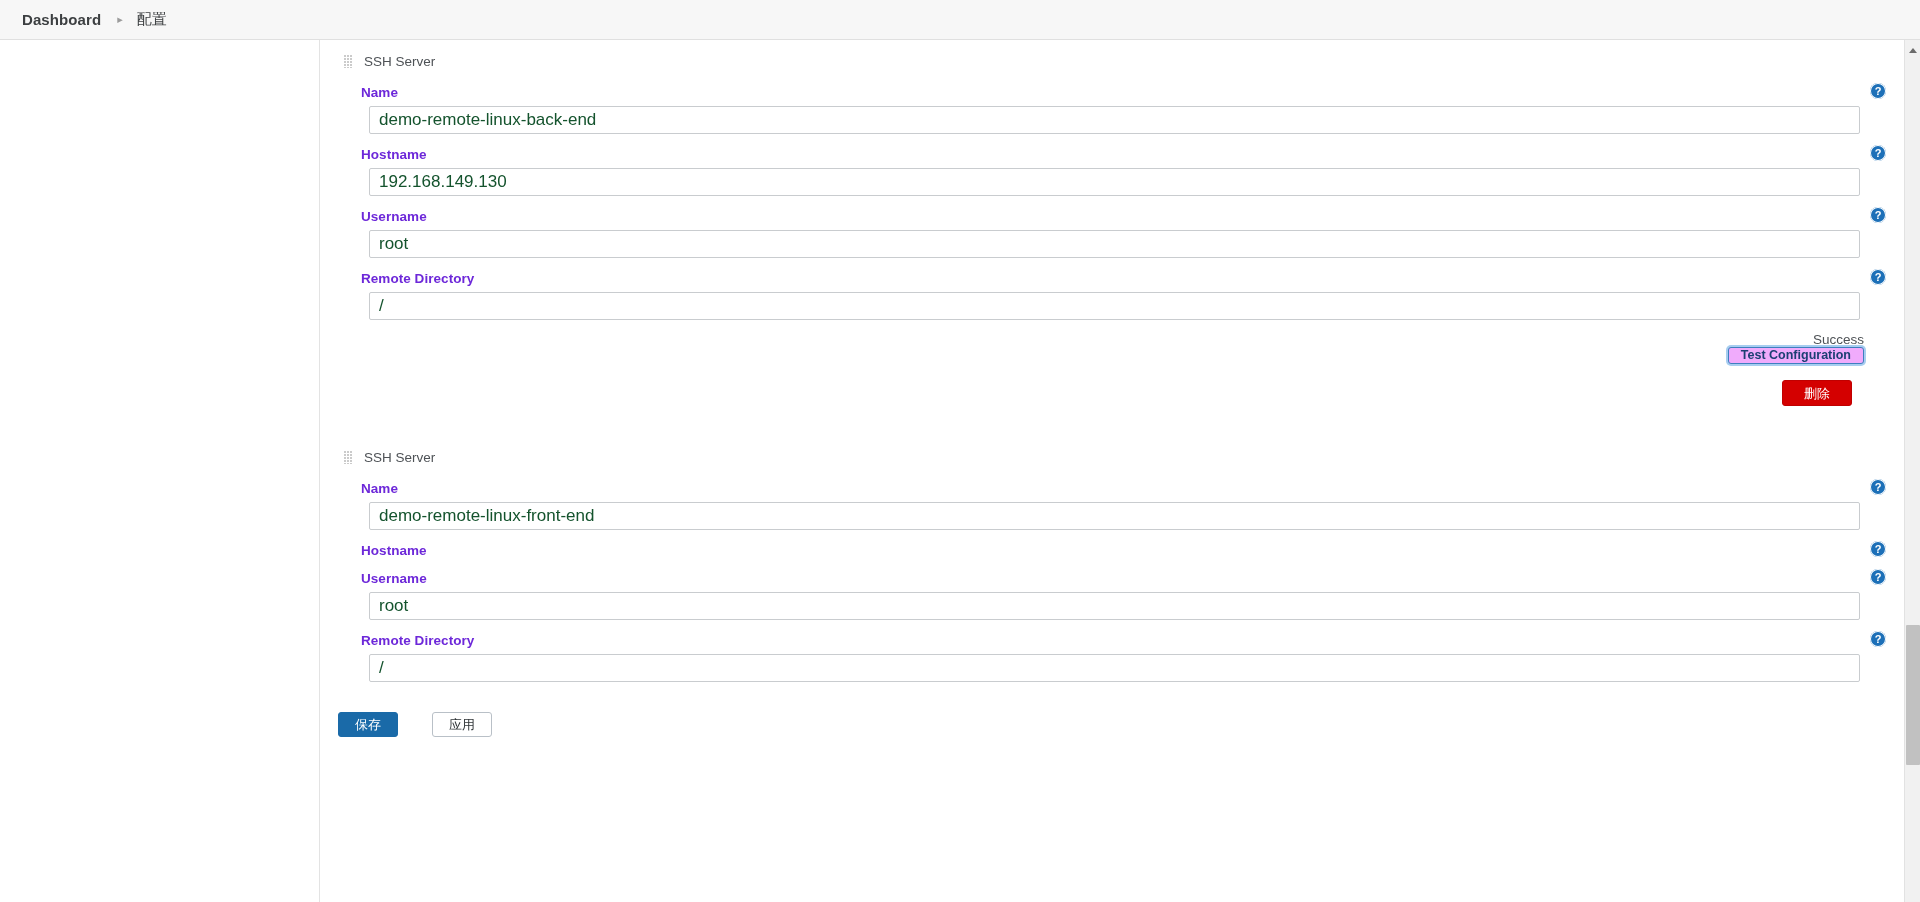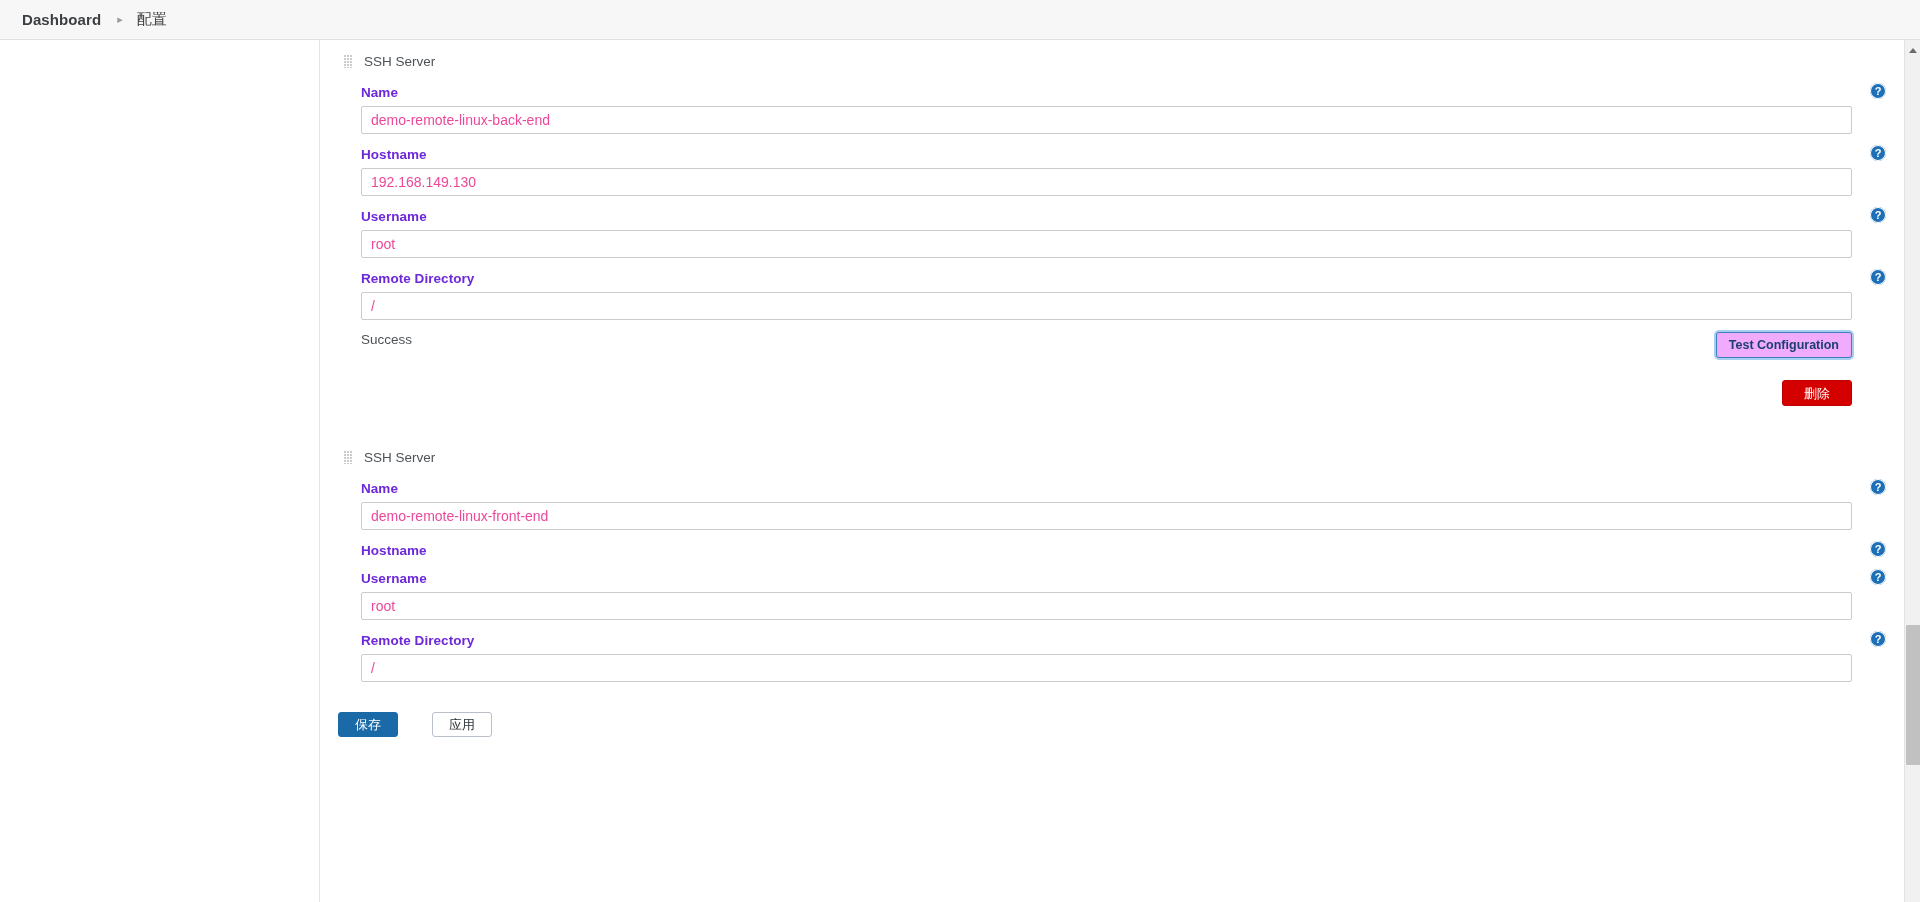--- a/index.html
+++ b/index.html
@@ -109,26 +109,27 @@
     display: block;
     margin-bottom: 6px;
     letter-spacing: .05px;
   }
   .field-input {
     display: block;
     width: 100%;
     height: 28px;
     padding: 0 9px;
     font-family: "Liberation Sans", sans-serif;
-    font-size: 14px;
-    color: #ec4899;
+    font-size: 17px;
+    color: #14532d;
     background: #ffffff;
     border: 1px solid #c9cccf;
     border-radius: 2px;
     outline: none;
+    margin-left: 8px;
   }
   .field-input::placeholder { color: #9aa0a6; }
 
   .help-icon {
     position: absolute;
     right: 18px;
     top: -2px;
     width: 16px; height: 16px;
     border-radius: 50%;
     background: #1d70b8;
@@ -187,25 +188,26 @@
     min-width: 62px;
     height: 28px;
     padding: 0 12px;
     background: #ffffff;
     border: 1px solid #b9c0c7;
     color: #2f3437;
   }
 
   .status-row {
     display: flex;
-    align-items: flex-start;
+    align-items: flex-end;
     padding-left: 40px;
-    padding-right: 52px;
+    padding-right: 40px;
     margin-top: 12px;
     height: 32px;
+    flex-direction: column;
   }
   .status-text {
     font-size: 13.5px;
     color: #4e5256;
     flex: 1;
   }
   .btn-test {
     height: 26px;
     padding: 0 12px;
     background: #f0abfc;

